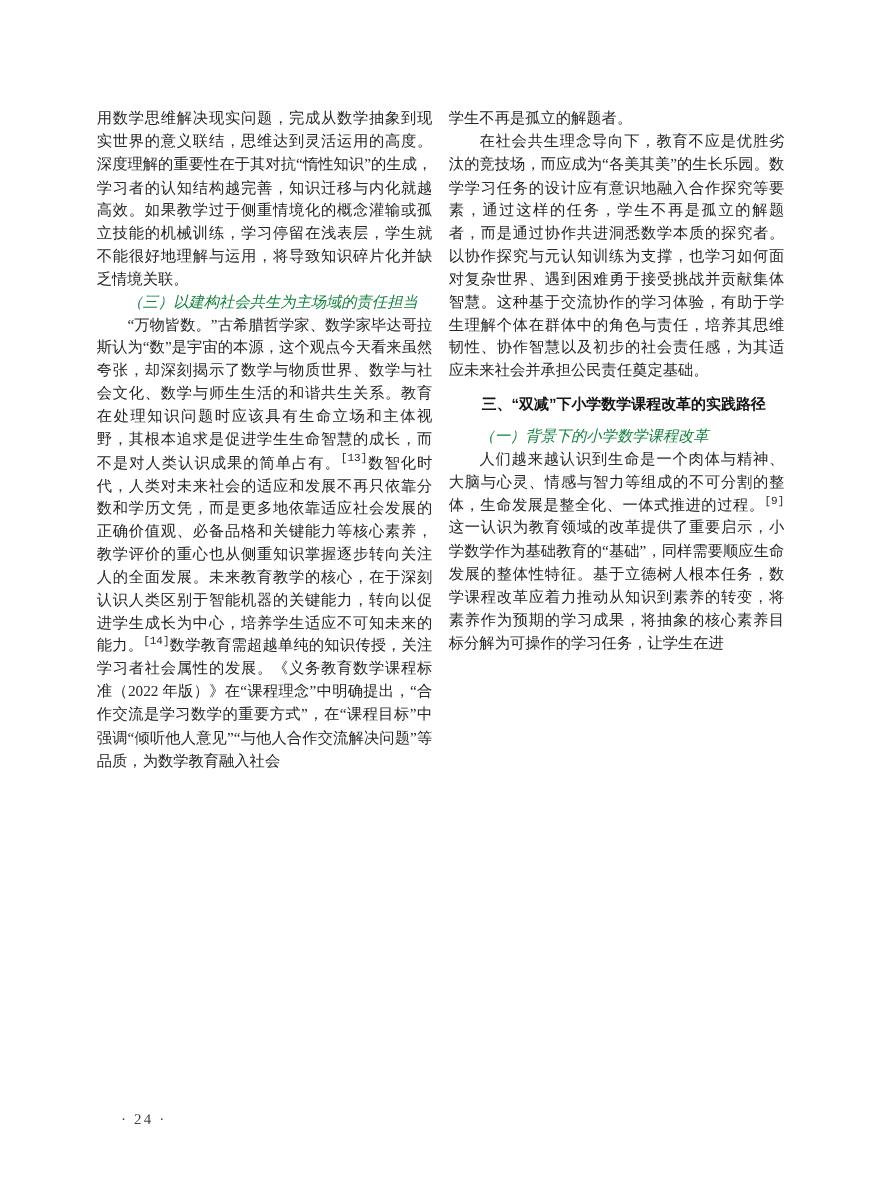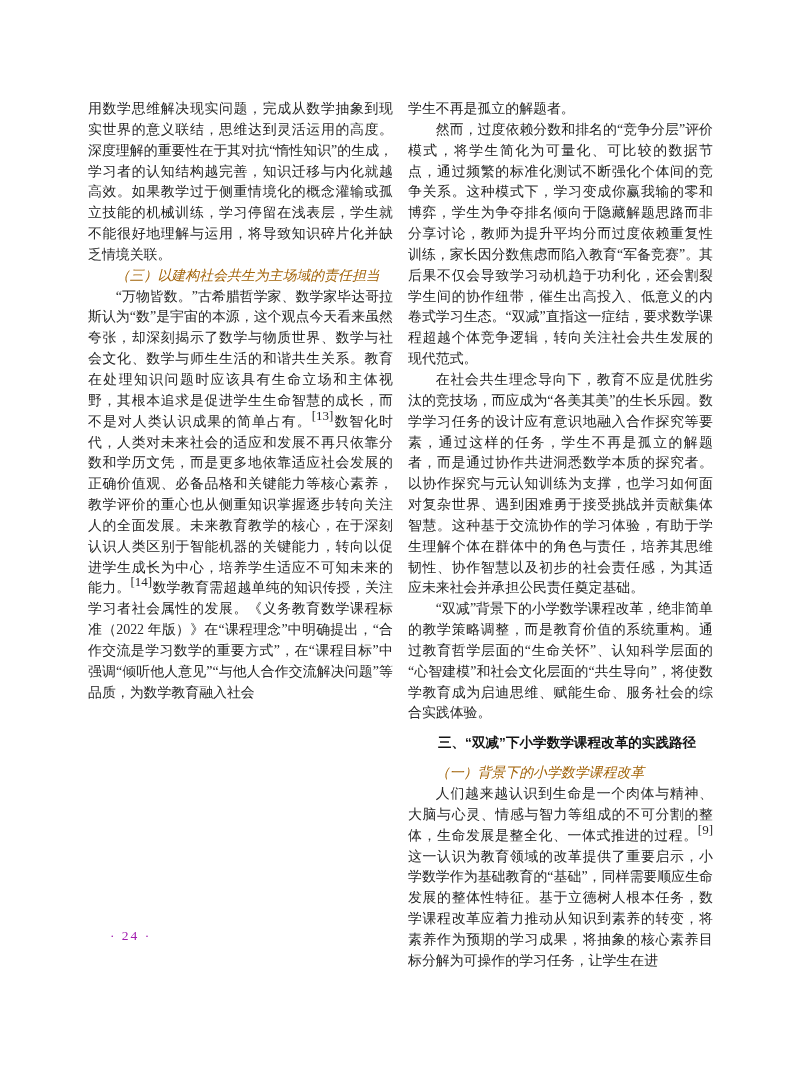--- a/index.html
+++ b/index.html
@@ -32,61 +32,60 @@
     font-size: 13.9px;
     line-height: 20.85px;
     text-align: justify;
     letter-spacing: 0;
   }
   .blk-cont { text-indent: 0; }
   .blk-para { text-indent: 2em; }
   .blk-subheading {
     text-indent: 2em;
     font-style: italic;
-    color: #a16207;
+    color: #15803d;
   }
   .blk-heading {
     font-family: "Liberation Sans", "DejaVu Sans", sans-serif;
     font-weight: bold;
     font-size: 13.6px !important;
     letter-spacing: -0.4px;
     text-indent: 2.2em;
     color: #141414;
     margin: 9px 0 9px 0 !important;
     text-align: left;
   }
   sup.ref {
-    font-size: 13px;
+    font-size: 10px;
     line-height: 0;
     vertical-align: super;
     letter-spacing: 0;
+    font-family: Liberation Mono, monospace;
   }
   #page-number {
     position: absolute;
     left: 110px;
-    top: 928px;
+    top: 1010px;
     font-size: 13.5px;
     letter-spacing: 2px;
-    color: #a21caf;
+    color: #404040;
   }
 </style>
 </head>
 <body>
 
 <div id="page">
   <div id="content">
     <div class="col">
         <p class="blk-cont">用数学思维解决现实问题，完成从数学抽象到现实世界的意义联结，思维达到灵活运用的高度。深度理解的重要性在于其对抗“惰性知识”的生成，学习者的认知结构越完善，知识迁移与内化就越高效。如果教学过于侧重情境化的概念灌输或孤立技能的机械训练，学习停留在浅表层，学生就不能很好地理解与运用，将导致知识碎片化并缺乏情境关联。</p>
         <p class="blk-subheading">（三）以建构社会共生为主场域的责任担当</p>
         <p class="blk-para">“万物皆数。”古希腊哲学家、数学家毕达哥拉斯认为“数”是宇宙的本源，这个观点今天看来虽然夸张，却深刻揭示了数学与物质世界、数学与社会文化、数学与师生生活的和谐共生关系。教育在处理知识问题时应该具有生命立场和主体视野，其根本追求是促进学生生命智慧的成长，而不是对人类认识成果的简单占有。<sup class="ref">[13]</sup>数智化时代，人类对未来社会的适应和发展不再只依靠分数和学历文凭，而是更多地依靠适应社会发展的正确价值观、必备品格和关键能力等核心素养，教学评价的重心也从侧重知识掌握逐步转向关注人的全面发展。未来教育教学的核心，在于深刻认识人类区别于智能机器的关键能力，转向以促进学生成长为中心，培养学生适应不可知未来的能力。<sup class="ref">[14]</sup>数学教育需超越单纯的知识传授，关注学习者社会属性的发展。《义务教育数学课程标准（2022 年版）》在“课程理念”中明确提出，“合作交流是学习数学的重要方式”，在“课程目标”中强调“倾听他人意见”“与他人合作交流解决问题”等品质，为数学教育融入社会</p>
       </div>
     <div class="col">
         <p class="blk-cont">学生不再是孤立的解题者。</p>
-        <p class="blk-para">然而，过度依赖分数和排名的“竞争分层”评价模式，将学生简化为可量化、可比较的数据节点，通过频繁的标准化测试不断强化个体间的竞争关系。这种模式下，学习变成你赢我输的零和博弈，学生为争夺排名倾向于隐藏解题思路而非分享讨论，教师为提升平均分而过度依赖重复性训练，家长因分数焦虑而陷入教育“军备竞赛”。其后果不仅会导致学习动机趋于功利化，还会割裂学生间的协作纽带，催生出高投入、低意义的内卷式学习生态。“双减”直指这一症结，要求数学课程超越个体竞争逻辑，转向关注社会共生发展的现代范式。</p>
         <p class="blk-para">在社会共生理念导向下，教育不应是优胜劣汰的竞技场，而应成为“各美其美”的生长乐园。数学学习任务的设计应有意识地融入合作探究等要素，通过这样的任务，学生不再是孤立的解题者，而是通过协作共进洞悉数学本质的探究者。以协作探究与元认知训练为支撑，也学习如何面对复杂世界、遇到困难勇于接受挑战并贡献集体智慧。这种基于交流协作的学习体验，有助于学生理解个体在群体中的角色与责任，培养其思维韧性、协作智慧以及初步的社会责任感，为其适应未来社会并承担公民责任奠定基础。</p>
-        <p class="blk-para">“双减”背景下的小学数学课程改革，绝非简单的教学策略调整，而是教育价值的系统重构。通过教育哲学层面的“生命关怀”、认知科学层面的“心智建模”和社会文化层面的“共生导向”，将使数学教育成为启迪思维、赋能生命、服务社会的综合实践体验。</p>
         <div class="blk blk-heading">三、“双减”下小学数学课程改革的实践路径</div>
         <p class="blk-subheading">（一）背景下的小学数学课程改革</p>
         <p class="blk-para">人们越来越认识到生命是一个肉体与精神、大脑与心灵、情感与智力等组成的不可分割的整体，生命发展是整全化、一体式推进的过程。<sup class="ref">[9]</sup>这一认识为教育领域的改革提供了重要启示，小学数学作为基础教育的“基础”，同样需要顺应生命发展的整体性特征。基于立德树人根本任务，数学课程改革应着力推动从知识到素养的转变，将素养作为预期的学习成果，将抽象的核心素养目标分解为可操作的学习任务，让学生在进</p>
       </div>
   </div>
   <div id="page-number">· 24 ·</div>
 </div>
 
 </body></html>

